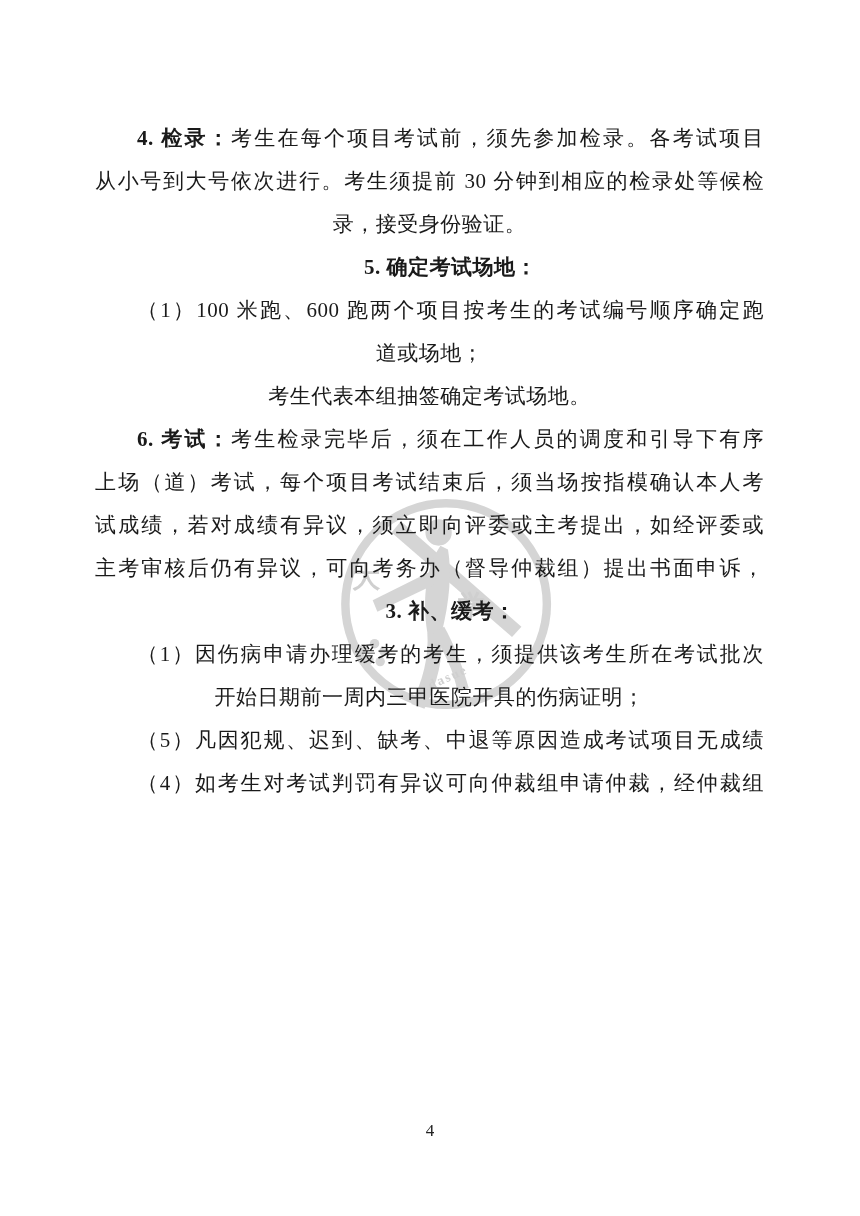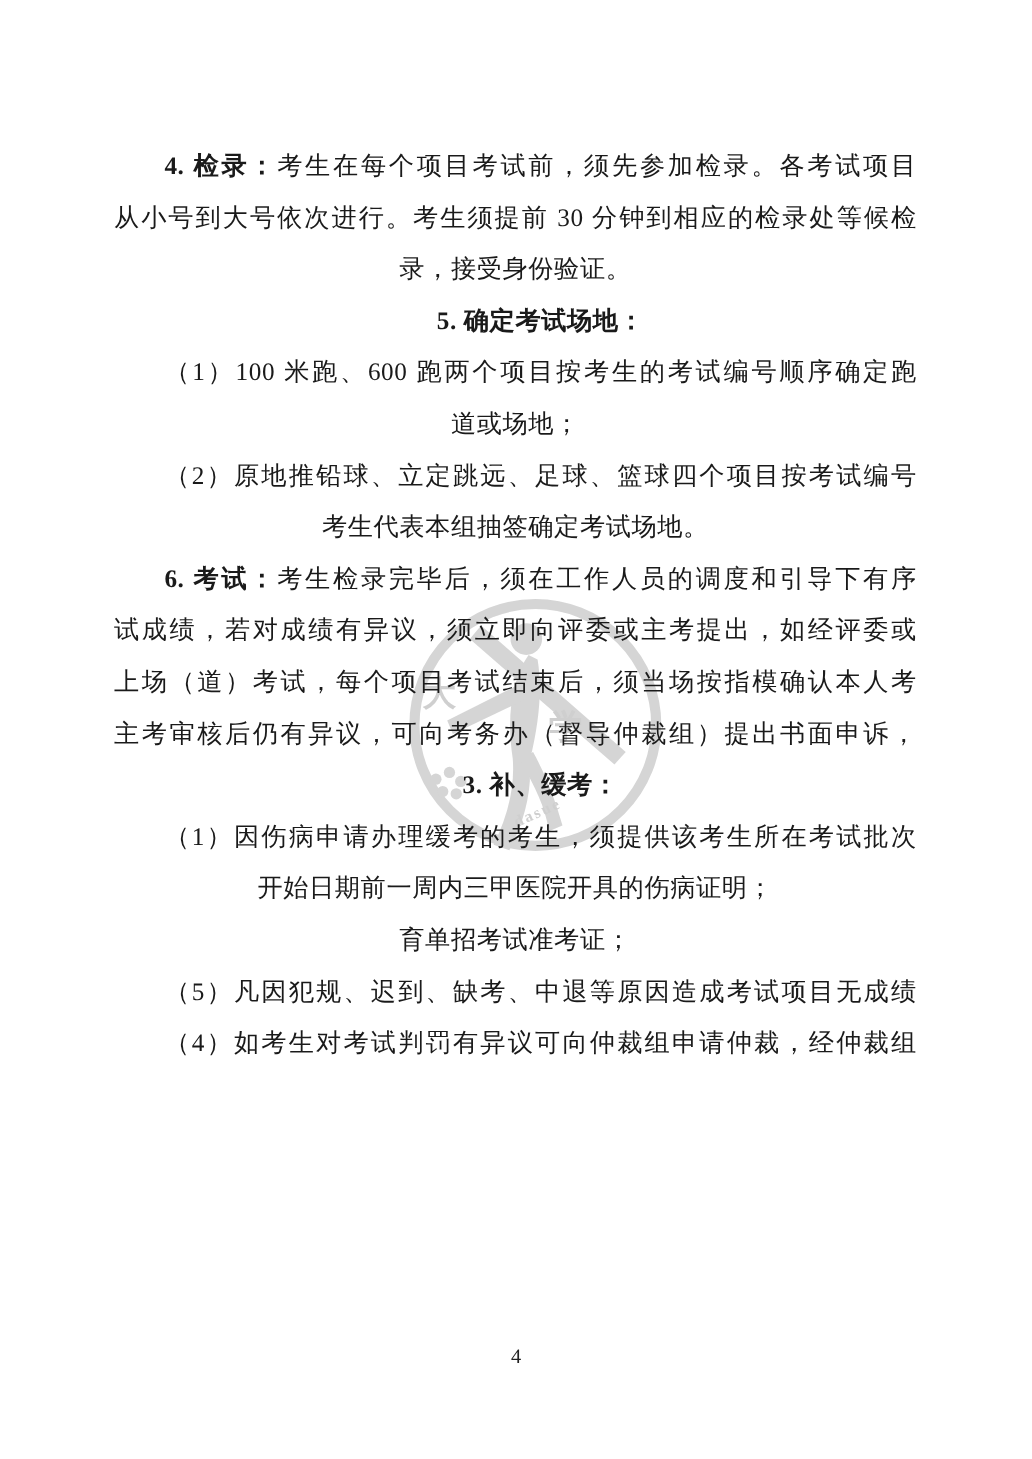--- a/index.html
+++ b/index.html
@@ -98,29 +98,27 @@
     </svg>
   </div>
 
   <div class="content">
     <div class="line indent full"><span class="lead">4. 检录：</span><span>考生在每个项目考试前，须先参加检录。各考试项目</span></div>
     <div class="line full"><span>从小号到大号依次进行。考生须提前 30 分钟到相应的检录处等候检</span></div>
     <div class="line"><span>录，接受身份验证。</span></div>
     <div class="line indent"><span class="lead">5. 确定考试场地：</span><span></span></div>
     <div class="line indent full"><span>（1）100 米跑、600 跑两个项目按考生的考试编号顺序确定跑</span></div>
     <div class="line"><span>道或场地；</span></div>
-    <div class="line indent full"><span>（2）原地推铅球、立定跳远、足球、篮球四个项目按考试编号</span></div>
     <div class="line"><span>考生代表本组抽签确定考试场地。</span></div>
     <div class="line indent full"><span class="lead">6. 考试：</span><span>考生检录完毕后，须在工作人员的调度和引导下有序</span></div>
+    <div class="line full"><span>上场（道）考试，每个项目考试结束后，须当场按指模确认本人考</span></div>
     <div class="line full"><span>试成绩，若对成绩有异议，须立即向评委或主考提出，如经评委或</span></div>
-    <div class="line full"><span>上场（道）考试，每个项目考试结束后，须当场按指模确认本人考</span></div>
     <div class="line full"><span>主考审核后仍有异议，可向考务办（督导仲裁组）提出书面申诉，</span></div>
     <div class="line indent"><span class="lead">3. 补、缓考：</span><span></span></div>
     <div class="line indent full"><span>（1）因伤病申请办理缓考的考生，须提供该考生所在考试批次</span></div>
     <div class="line"><span>开始日期前一周内三甲医院开具的伤病证明；</span></div>
-    <div class="line"><span>育单招考试准考证；</span></div>
     <div class="line indent full"><span>（5）凡因犯规、迟到、缺考、中退等原因造成考试项目无成绩</span></div>
     <div class="line indent full"><span>（4）如考生对考试判罚有异议可向仲裁组申请仲裁，经仲裁组</span></div>
   </div>
 
   <div class="page-number">4</div>
 
 </div>
 
 </body></html>

